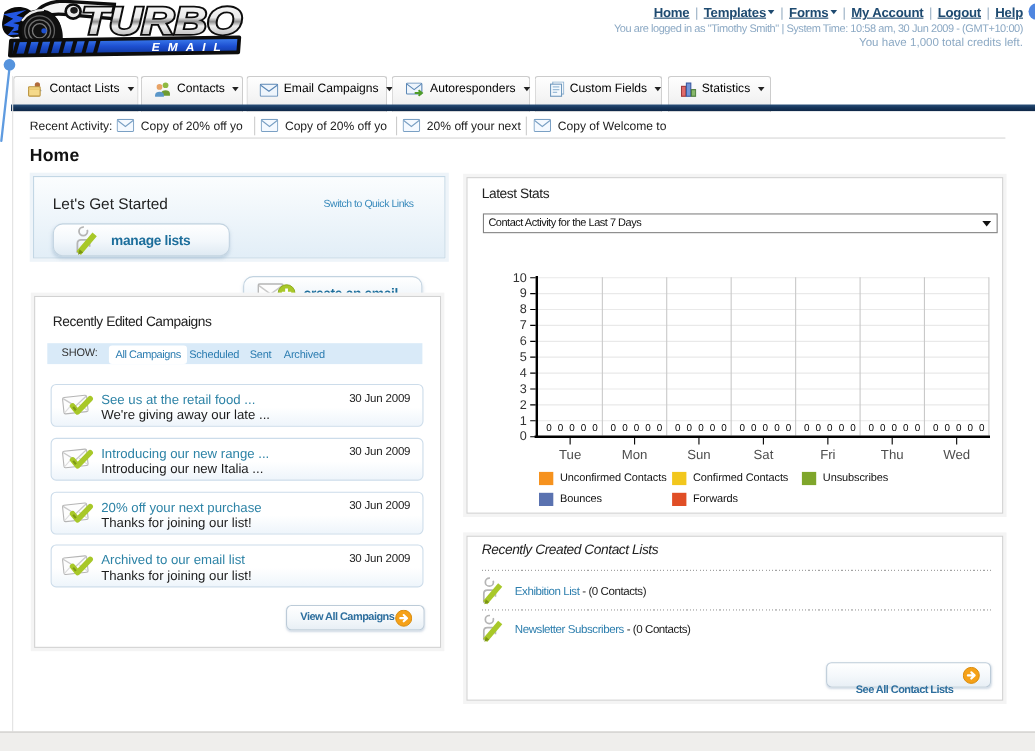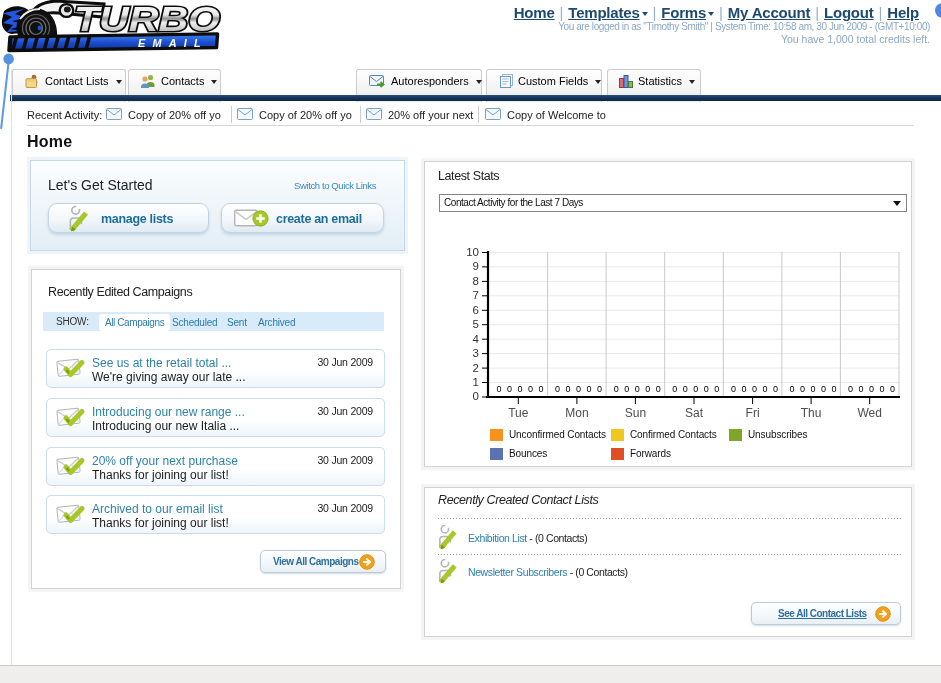--- a/index.html
+++ b/index.html
@@ -1,41 +1,41 @@
 <!DOCTYPE html>
 <html><head>
 <meta charset="utf-8">
 <style>
   html,body{margin:0;padding:0;}
   body{width:941px;height:683px;font-family:"Liberation Sans",sans-serif;background:#fff;overflow:hidden;}
   .page{position:relative;width:941px;height:683px;overflow:hidden;background:#fff;}
   .abs{position:absolute;}
   
-  .toplinks{position:absolute;top:4px;right:22px;font-size:15px;letter-spacing:-0.2px;color:#98b0c8;white-space:nowrap;}
+  .toplinks{position:absolute;top:4px;right:11px;font-size:12px;letter-spacing:-0.2px;color:#98b0c8;white-space:nowrap;}
   .toplinks a{color:#1e4a70;text-decoration:underline;font-weight:bold;}
   .toplinks .sep{color:#9ab0c4;margin:0 5px;font-weight:normal;}
   .tl2{position:absolute;top:21px;right:11px;font-size:10px;letter-spacing:-0.4px;color:#8ca9c4;}
   .tl3{position:absolute;top:33px;right:11px;font-size:10.5px;color:#8ca9c4;}
   .helpdot{position:absolute;top:3px;width:15px;height:15px;border-radius:50%;background:#4f86e0;}
   .caret{display:inline-block;width:0;height:0;border-left:3.5px solid transparent;border-right:3.5px solid transparent;border-top:4px solid #1e4a70;vertical-align:2px;margin-left:2px;}
   
   .tab{position:absolute;top:69px;height:33px;border:1px solid #cccccc;border-bottom:none;border-radius:3px 3px 0 0;background:linear-gradient(#fefefe,#f5f5f5 55%,#e9e9e9);box-sizing:border-box;font-size:11px;color:#000;}
   .tab .lbl{position:absolute;top:5px;white-space:nowrap;}
   .tab .tic{position:absolute;top:4px;}
   .tcar{display:inline-block;width:0;height:0;border-left:3.5px solid transparent;border-right:3.5px solid transparent;border-top:4px solid #222;vertical-align:1px;margin-left:7px;}
   .navy{position:absolute;left:10px;top:95px;right:0;height:5.5px;background:linear-gradient(#29507a,#16365c 45%,#0e2747);}
   .leftline{position:absolute;left:10.5px;top:69px;width:1px;height:596px;background:#e2e2e2;}
   
   .recent{position:absolute;top:109px;left:27px;font-size:11px;color:#222;}
   .recsep{position:absolute;top:106px;width:1px;height:17px;background:#ccc;}
   .recline{position:absolute;top:125px;left:27px;width:887px;height:1px;background:#d6d6d6;}
   .ricon{position:absolute;top:108px;width:16px;height:12px;}
   h1.home{position:absolute;left:27px;top:133px;margin:0;font-size:16px;color:#111;font-weight:bold;letter-spacing:0.2px;}
   
-  .panelA{position:absolute;left:30px;top:160px;width:375px;height:91px;box-sizing:border-box;border:1px solid #c3d7e5;background:linear-gradient(#fbfdfe,#e2eef7);box-shadow:0 0 0 3px #eef4f9;text-decoration:underline;}
+  .panelA{position:absolute;left:30px;top:160px;width:375px;height:75px;box-sizing:border-box;border:1px solid #c3d7e5;background:linear-gradient(#fbfdfe,#e2eef7);box-shadow:0 0 0 3px #eef4f9;text-decoration:underline;}
   .lgs{position:absolute;left:17px;top:16px;font-size:14px;color:#222;}
   .sqlink{position:absolute;right:28px;top:19px;font-size:9.5px;letter-spacing:-0.4px;color:#3789bb;}
   .bigbtn{position:absolute;top:42px;height:30px;box-sizing:border-box;border:1px solid #c2d3e0;border-radius:9px;background:linear-gradient(#ffffff,#f2f7fb 55%,#dfeaf3);box-shadow:0 2px 3px rgba(130,160,190,.35);}
   .bigbtn .t{position:absolute;top:8px;font-size:12.5px;letter-spacing:-0.3px;font-weight:bold;color:#1d6e9b;white-space:nowrap;}
   
   .wpanel{position:absolute;box-sizing:border-box;border:1px solid #d2d2d2;background:#fff;box-shadow:0 0 0 3px #f4f4f4;}
   .ptitle{position:absolute;left:13px;top:13px;font-size:12.5px;letter-spacing:-0.4px;color:#222;}
   
   .showbar{position:absolute;left:11px;top:42px;width:341px;height:19px;background:#d9eaf8;font-size:10px;letter-spacing:-0.2px;}
   .showbar .sl{position:absolute;left:13px;top:4px;font-size:10px;color:#333;}
@@ -160,20 +160,27 @@
   </div>
   <div class="tab" style="left:128px;width:93px;">
     <svg class="tic" style="left:11px" width="16" height="15" viewBox="0 0 16 15">
         <circle cx="10.5" cy="3.5" r="2.6" fill="#8fb942"></circle>
         <path d="M6.5 11 C6.5 7 14.5 7 14.5 11 L14.5 13 L6.5 13 Z" fill="#6f9c31"></path>
         <circle cx="5" cy="5" r="2.6" fill="#e8a366"></circle>
         <path d="M1 12.5 C1 8.5 9 8.5 9 12.5 L9 14 L1 14 Z" fill="#5b97c9"></path>
       </svg>
     <span class="lbl" style="left:32px">Contacts<span class="tcar"></span></span>
   </div>
+  <div class="tab" style="left:224px;width:128px;">
+    <svg class="tic" style="left:11px;top:6px" width="17" height="12" viewBox="0 0 17 12">
+        <rect x="0.5" y="0.5" width="16" height="11" rx="1" fill="#eef5fc" stroke="#5b87b5" stroke-width="1"></rect>
+        <path d="M1 1.5 L8.5 7 L16 1.5" fill="none" stroke="#5b87b5" stroke-width="1"></path>
+      </svg>
+    <span class="lbl" style="left:33px">Email Campaigns<span class="tcar"></span></span>
+  </div>
   <div class="tab" style="left:356px;width:126px;">
     <svg class="tic" style="left:12px;top:5px" width="17" height="13" viewBox="0 0 17 13">
         <rect x="0.5" y="0.5" width="14" height="10" rx="1" fill="#eef5fc" stroke="#5b87b5" stroke-width="1"></rect>
         <path d="M1 1.5 L7.5 6.5 L14 1.5" fill="none" stroke="#5b87b5" stroke-width="1"></path>
         <path d="M8 9.5 L14 9.5 M11.5 7 L14.5 9.5 L11.5 12" fill="none" stroke="#4e9c28" stroke-width="1.8"></path>
       </svg>
     <span class="lbl" style="left:34px">Autoresponders<span class="tcar"></span></span>
   </div>
   <div class="tab" style="left:486px;width:116px;">
     <svg class="tic" style="left:12px" width="14" height="15" viewBox="0 0 14 15">
@@ -221,21 +228,21 @@
 
   <div class="panelA">
     <div class="lgs">Let's Get Started</div>
     <div class="sqlink">Switch to Quick Links</div>
     <div class="bigbtn" style="left:17px;width:161px;">
       <svg style="position:absolute;left:18px;top:1px" width="26" height="27" viewBox="0 0 24 28">
           <use href="#personpencil"></use>
         </svg>
       <span class="t" style="left:52px;">manage lists</span>
     </div>
-    <div class="bigbtn" style="left:190px;width:163px;">
+    <div class="bigbtn" style="left:190px;width:163px;margin-top:48px;">
       <svg style="position:absolute;left:12px;top:5px" width="24" height="18" viewBox="0 0 17 12">
           <rect x="0.5" y="0.5" width="16" height="11" rx="1" fill="#fdfdfd" stroke="#b5b5b5" stroke-width="1"></rect>
           <path d="M1 1.5 L8.5 7 L16 1.5" fill="none" stroke="#c9c9c9" stroke-width="1"></path>
         </svg>
       <svg style="position:absolute;left:30px;top:6px" width="17" height="17" viewBox="0 0 20 20">
           <circle cx="10" cy="10" r="9" fill="#a8c829" stroke="#8aa818" stroke-width="1"></circle>
           <path d="M5 10 L15 10 M10 5 L10 15" stroke="#fff" stroke-width="3"></path>
         </svg>
       <span class="t" style="left:54px;">create an email</span>
     </div>
@@ -247,21 +254,21 @@
       <span class="sl">SHOW:</span>
       <span class="pill">All Campaigns</span>
       <a class="shlink" style="left:129px;">Scheduled</a>
       <a class="shlink" style="left:184px;">Sent</a>
       <a class="shlink" style="left:215px;">Archived</a>
     </div>
     <div class="card" style="top:79px;">
       <svg class="cic" width="30" height="24">
           <use href="#envcheck"></use>
         </svg>
-      <span class="ct">See us at the retail total ...</span>
+      <span class="ct">See us at the retail food ...</span>
       <span class="cs">We're giving away our late ...</span>
       <span class="cd">30 Jun 2009</span>
     </div>
     <div class="card" style="top:128px;">
       <svg class="cic" width="30" height="24">
           <use href="#envcheck"></use>
         </svg>
       <span class="ct">Introducing our new range ...</span>
       <span class="cs">Introducing our new Italia ...</span>
       <span class="cd">30 Jun 2009</span>
@@ -421,21 +428,21 @@
     <svg style="position:absolute;left:13px;top:36px" width="22" height="26" viewBox="0 0 24 28">
         <use href="#personpencil"></use>
       </svg>
     <div class="clrow" style="top:44px;"><a>Exhibition List</a> - (0 Contacts)</div>
     <div class="dots" style="top:66px;"></div>
     <svg style="position:absolute;left:13px;top:70px" width="22" height="26" viewBox="0 0 24 28">
         <use href="#personpencil"></use>
       </svg>
     <div class="clrow" style="top:78px;"><a>Newsletter Subscribers</a> - (0 Contacts)</div>
     <div class="gobtn" style="left:326px;top:114px;width:150px;height:23px;">
-      <span class="t" style="left:26px;top:5px;text-decoration:underline;">See All Contact Lists</span>
+      <span class="t" style="left:26px;top:19px;">See All Contact Lists</span>
       <svg style="position:absolute;left:123px;top:3px" width="16" height="16" viewBox="0 0 18 18">
           <use href="#oarrow"></use>
         </svg>
     </div>
   </div>
 
   <div class="footer"></div>
 </div>
 
 </body></html>

